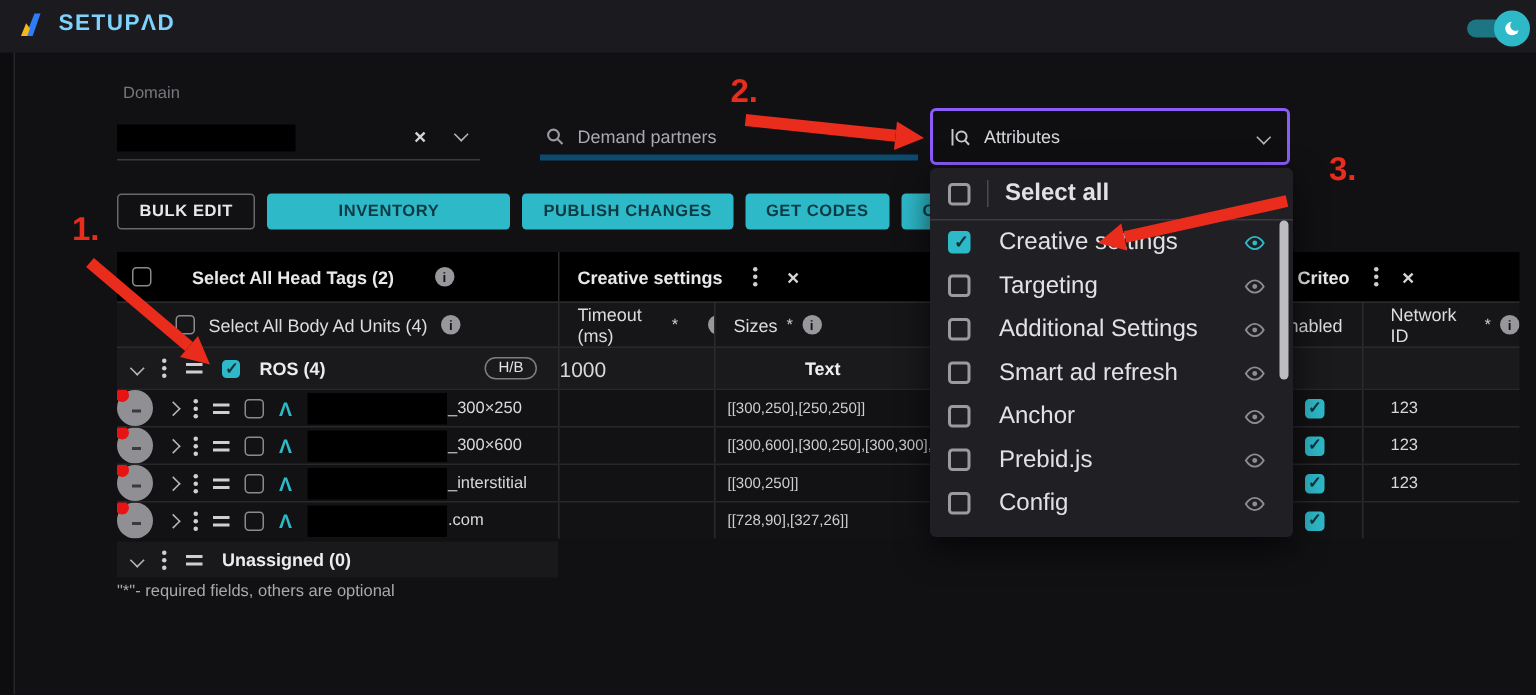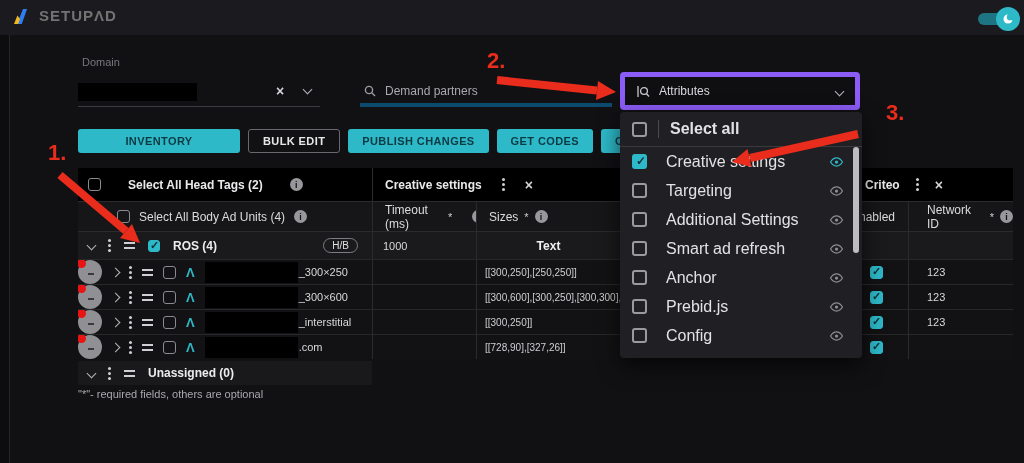--- a/index.html
+++ b/index.html
@@ -3,21 +3,21 @@
 <meta charset="utf-8">
 <style>
   * { margin:0; padding:0; box-sizing:border-box; }
   html,body { width:1024px; height:463px; background:#111114; overflow:hidden;
     font-family:"Liberation Sans", sans-serif; }
   .stage { position:relative; width:1024px; height:463px; background:#111114; }
 
   
   .topbar { position:absolute; left:0; top:0; width:1024px; height:35px; background:#1b1b1f; z-index:3; }
   .brand { position:absolute; left:14px; top:7px; display:flex; align-items:center; gap:7px; }
-  .brand-text { color:#737373; font-size:15px; font-weight:bold; letter-spacing:1px; }
+  .brand-text { color:#7dd3fc; font-size:15px; font-weight:bold; letter-spacing:1px; }
   .toggle { position:absolute; right:12px; top:13px; width:34px; height:12px; background:#1d7483; border-radius:7px; }
   .toggle-knob { position:absolute; right:-8px; top:-6px; width:24px; height:24px; border-radius:50%;
     background:#2eb9c9; display:flex; align-items:center; justify-content:center; }
 
   .left-rail { position:absolute; left:0; top:35px; width:10px; height:428px; background:#0d0d0f; border-right:1px solid #26262a; z-index:1; }
 
   
   .domain-label { position:absolute; left:82px; top:56px; font-size:11px; color:#77777d; }
   .domain-field { position:absolute; left:78px; top:78px; width:242px; height:29px; border-bottom:1px solid #3a3a3f; }
   .redact { background:#000; position:absolute; }
@@ -28,21 +28,21 @@
   .chev-right { transform:rotate(-45deg); }
   .domain-chev { position:absolute; left:226px; top:8px; }
 
   .search-field { position:absolute; left:360px; top:78px; width:252px; height:29px; border-bottom:4px solid #0c4a6e;
     display:flex; align-items:center; gap:9px; padding-left:4px; }
   .search-field input { background:transparent; border:none; outline:none; color:#a9a9af; font-size:12px;
     font-family:"Liberation Sans",sans-serif; width:200px; }
   .search-field input::placeholder { color:#a9a9af; opacity:1; }
 
   .attr-select { position:absolute; left:620px; top:72px; width:240px; height:38px; background:#0f0f12;
-    border:5px solid #8b5cf6; border-radius:4px; display:flex; align-items:center; padding:0 12px; gap:9px; z-index:4; }
+    border:2px solid #8b5cf6; border-radius:4px; display:flex; align-items:center; padding:0 12px; gap:9px; z-index:4; }
   .attr-select .lbl { color:#d8d8dc; font-size:12px; flex:1; }
 
   
   .btnrow { position:absolute; left:78px; top:129px; display:flex; gap:8px; }
   .btn { height:24px; border-radius:3px; font-size:11px; font-weight:bold; letter-spacing:.4px;
     display:flex; align-items:center; justify-content:center; padding:0 14px; }
   .btn-teal { background:#2eb9c9; color:#0c3a42; }
   .btn-inventory { width:162px; }
   .btn-outline { background:transparent; border:1px solid #68686d; color:#e8e8ea; }
 
@@ -149,22 +149,22 @@
     <svg width="13" height="13" viewBox="0 0 13 13">
       <line x1="1" y1="1" x2="1" y2="12" stroke="#c9c9cd" stroke-width="1.3"></line>
       <circle cx="7" cy="6" r="3.4" fill="none" stroke="#c9c9cd" stroke-width="1.3"></circle>
       <line x1="9.5" y1="8.7" x2="12" y2="11.5" stroke="#c9c9cd" stroke-width="1.3"></line>
     </svg>
     <span class="lbl">Attributes</span>
     <span class="chev chev-down"></span>
   </div>
 
   <div class="btnrow">
+    <div class="btn btn-outline">BULK EDIT</div>
     <div class="btn btn-teal btn-inventory">INVENTORY</div>
-    <div class="btn btn-outline">BULK EDIT</div>
     <div class="btn btn-teal">PUBLISH CHANGES</div>
     <div class="btn btn-teal">GET CODES</div>
     <div class="btn btn-teal">CHANGELOG</div>
   </div>
 
   <div class="table">
 
     <div class="trow cols3 thead">
       <div class="cell" style="padding-left:10px; gap:27px;">
         <span class="cb"></span>
@@ -211,21 +211,21 @@
 
     <div class="trow cols5 ros">
       <div class="cell" style="padding-left:10px; gap:13px;">
         <span class="chev chev-down"></span>
         <span class="kebab"></span>
         <span class="drag"></span>
         <span class="cb cb-checked" style="width:12px;height:12px;"></span>
         <span class="group-label">ROS (4)</span>
         <span class="pill" style="margin-left:auto; margin-right:14px;">H/B</span>
       </div>
-      <div class="cell bl" style="padding-left:10px; font-size:11px; color:#d8d8db;">
+      <div class="cell bl" style="font-size:14px; color:#d8d8db;">
         <span>1000</span>
       </div>
       <div class="cell bl" style="justify-content:center; padding-right:225px; font-size:12px; font-weight:bold; color:#f0f0f2;">
         <span>Text</span>
       </div>
       <div class="cell"></div>
       <div class="cell bl"></div>
     </div>
 
     <div class="trow cols5 urow">

